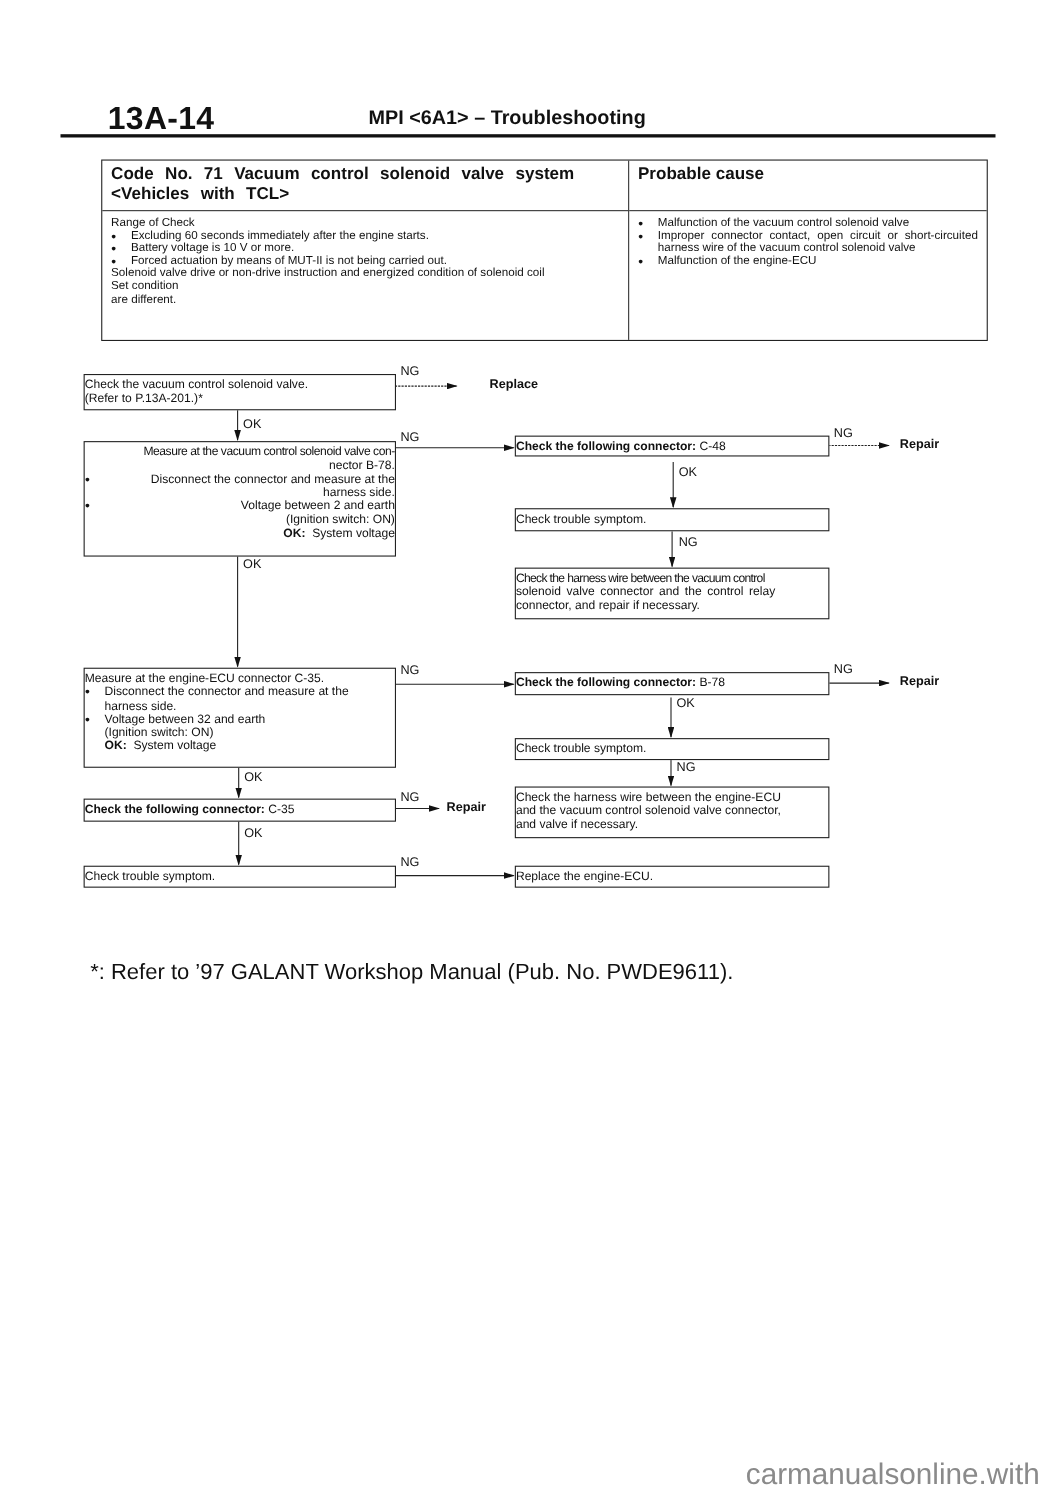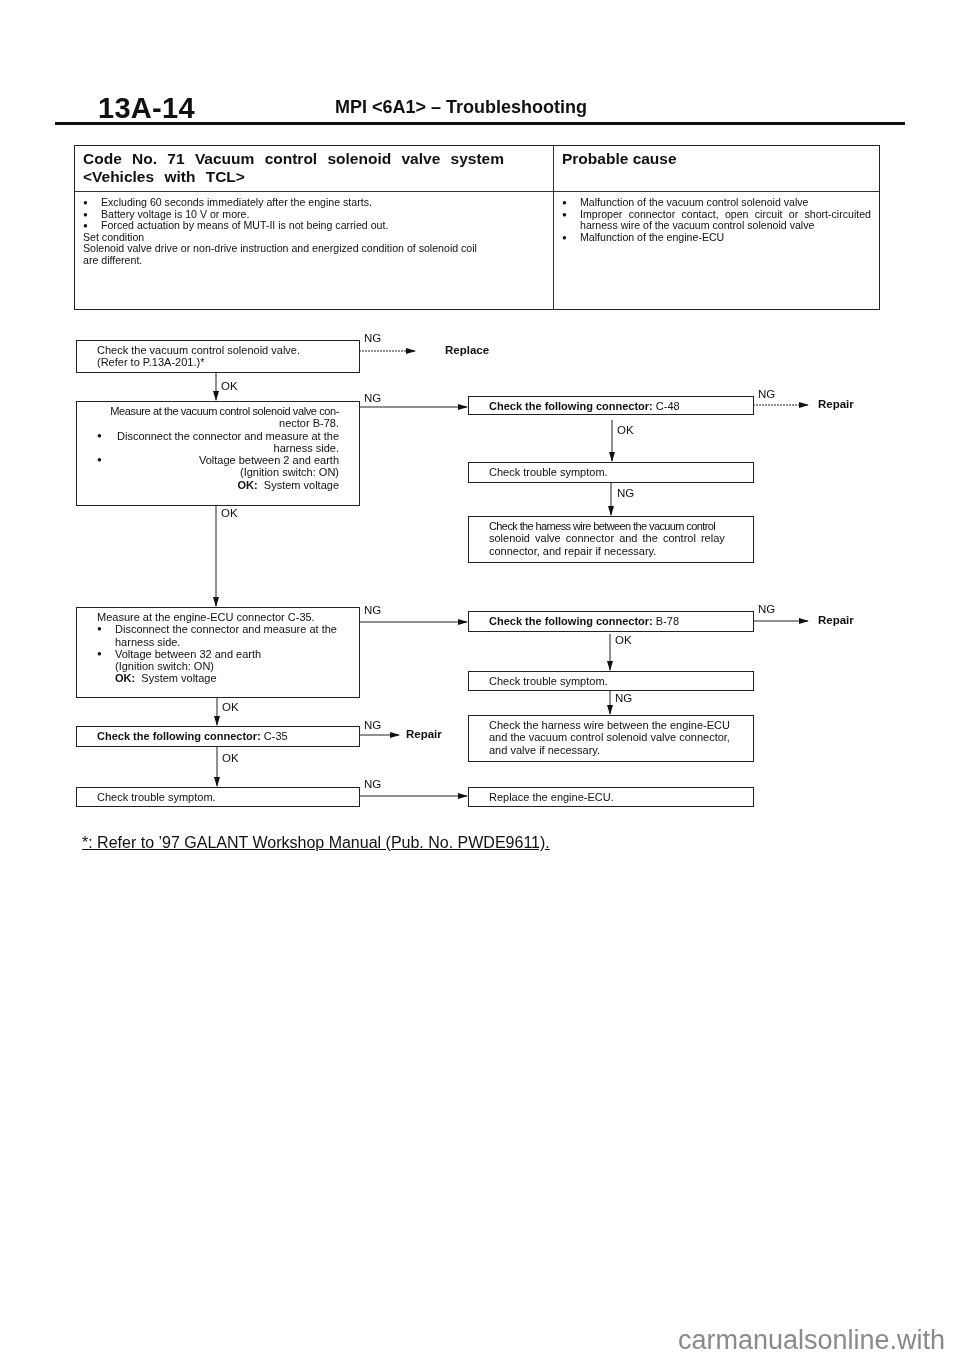--- a/index.html
+++ b/index.html
@@ -3,59 +3,60 @@
 <meta charset="utf-8">
 <style>
   html, body { margin: 0; padding: 0; background: #ffffff; }
   body { width: 960px; height: 1358px; position: relative; overflow: hidden;
          font-family: "Liberation Sans", sans-serif; color: #111; }
   .abs { position: absolute; }
   .page-num { left: 58px; top: 92px; font-size: 29px; font-weight: bold; letter-spacing: 0.3px; margin-left: 40px; }
   .page-title { left: 335px; top: 97px; font-size: 18px; font-weight: bold; }
   .rule { left: 55px; top: 122px; width: 850px; height: 3px; background: #111; }
 
-  .info-table { left: 74px; top: 145px; width: 806px; height: 165px; border: 1.5px solid #222; box-sizing: border-box; }
+  .info-table { left: 92px; top: 145px; width: 806px; height: 165px; border: 1.5px solid #222; box-sizing: border-box; }
   .info-table .col-l { position: absolute; left: 0; top: 0; width: 479px; height: 100%; border-right: 1.2px solid #333; box-sizing: border-box; }
   .info-table .col-r { position: absolute; left: 479px; top: 0; right: 0; height: 100%; }
   .th { position: absolute; left: 0; right: 0; top: 0; height: 46px; border-bottom: 1.2px solid #333; box-sizing: border-box; padding: 4px 8px; font-size: 15.5px; font-weight: bold; line-height: 18px; }
   .col-l .th { word-spacing: 6px; }
   .td { position: absolute; left: 0; right: 0; top: 46px; padding: 5px 8px; font-size: 10.6px; line-height: 11.6px; }
   .td .line { white-space: nowrap; }
   .td .bul { display: block; padding-left: 18px; position: relative; }
   .td .bul::before { content: "\25CF"; position: absolute; left: 0; top: 0; font-size: 8px; }
   .col-r .td .bul { white-space: normal; text-align: justify; }
 
-  .box { position: absolute; border: 1.2px solid #222; box-sizing: border-box; padding: 3px 20px; font-size: 11px; line-height: 12.3px; background: #fff; }
+  .box { position: absolute; border: 1.2px solid #222; box-sizing: border-box; padding: 3px 0; font-size: 11px; line-height: 12.3px; background: #fff; }
   .box b { font-weight: bold; }
   .box .bul { display: block; padding-left: 18px; position: relative; }
   .box .bul::before { content: "\25CF"; position: absolute; left: 0; top: 0; font-size: 8px; }
   .tight { letter-spacing: -0.4px; }
 
   .lbl { position: absolute; font-size: 11.5px; }
   .act { position: absolute; font-size: 11.5px; font-weight: bold; }
   svg.lines { position: absolute; left: 0; top: 0; }
-  .footnote { left: 82px; top: 834px; font-size: 16px; text-decoration: underline; }
+  .footnote { left: 82px; top: 873px; font-size: 20px; }
   .watermark { left: 678px; top: 1325px; font-size: 27px; color: #8a8a8a; }
 </style>
 </head>
 <body>
 
 <div class="abs page-num">13A-14</div>
 <div class="abs page-title">MPI &lt;6A1&gt; – Troubleshooting</div>
 <div class="abs rule"></div>
 
 <div class="abs info-table">
   <div class="col-l">
     <div class="th">Code No. 71 Vacuum control solenoid valve system &lt;Vehicles with TCL&gt;</div>
     <div class="td">
+      <span class="line" style="display:block">Range of Check</span>
       <span class="bul">Excluding 60 seconds immediately after the engine starts.</span>
       <span class="bul">Battery voltage is 10 V or more.</span>
       <span class="bul">Forced actuation by means of MUT-II is not being carried out.</span>
+      <span class="line" style="display:block">Solenoid valve drive or non-drive instruction and energized condition of solenoid coil</span>
       <span class="line" style="display:block">Set condition</span>
-      <span class="line" style="display:block">Solenoid valve drive or non-drive instruction and energized condition of solenoid coil</span>
       <span class="line" style="display:block">are different.</span>
     </div>
   </div>
   <div class="col-r">
     <div class="th">Probable cause</div>
     <div class="td">
       <span class="bul">Malfunction of the vacuum control solenoid valve</span>
       <span class="bul">Improper connector contact, open circuit or short-circuited harness wire of the vacuum control solenoid valve</span>
       <span class="bul">Malfunction of the engine-ECU</span>
     </div>

